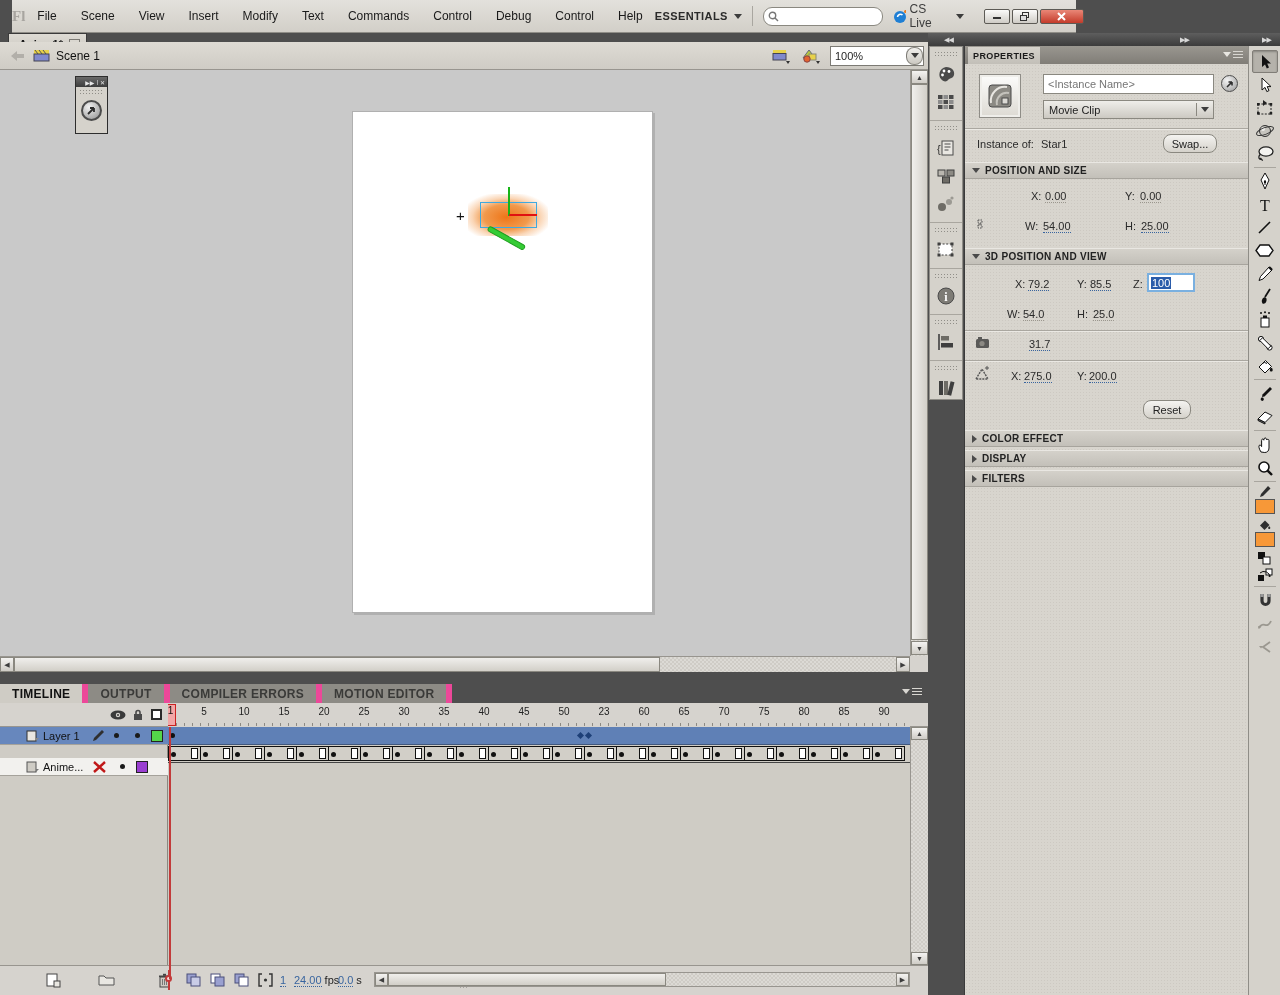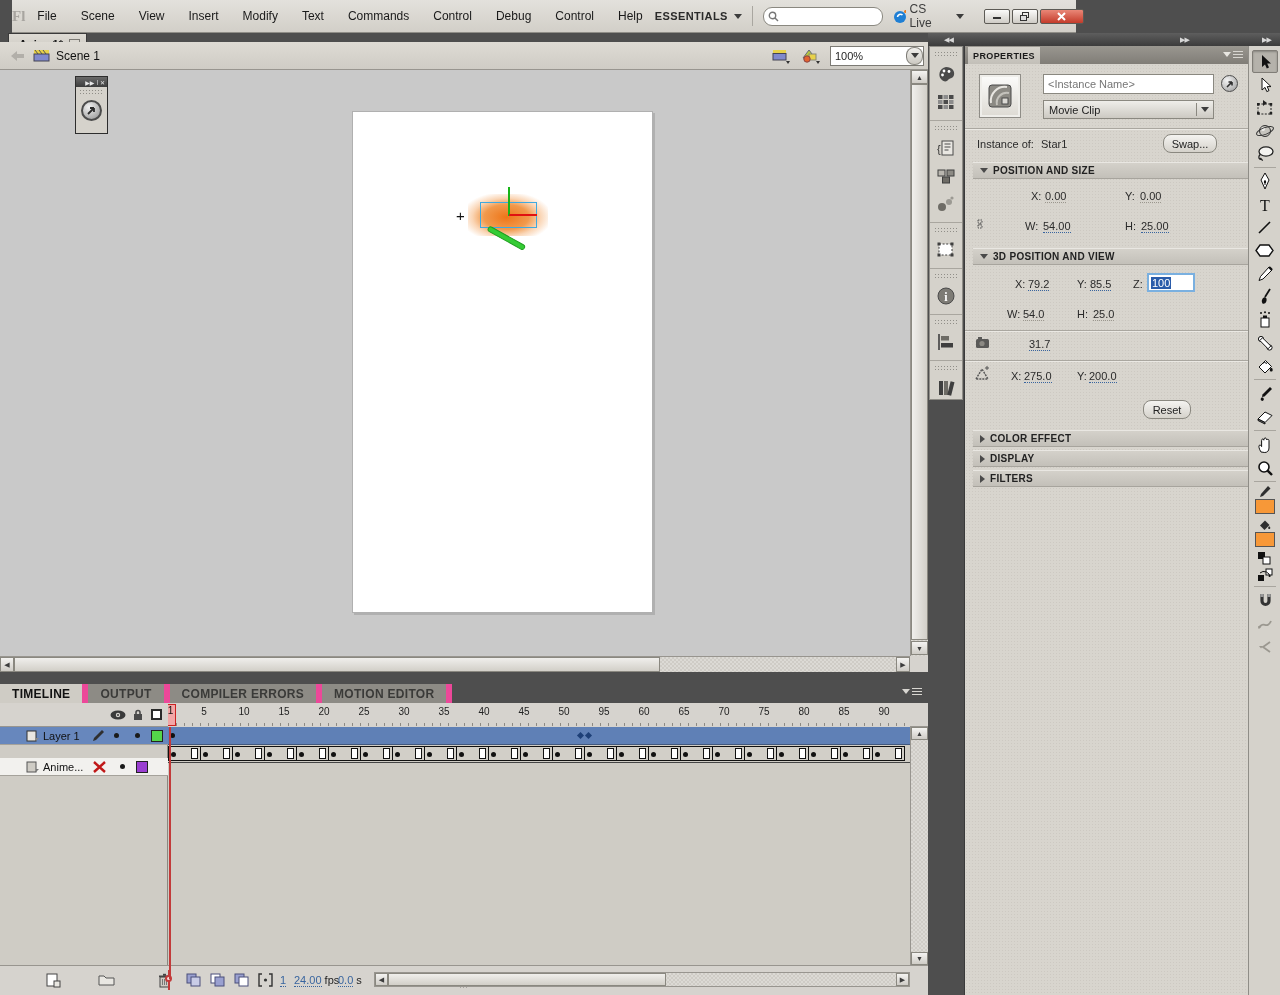--- a/index.html
+++ b/index.html
@@ -159,21 +159,21 @@
   .round-btn { position:absolute; left:256px; top:11px; width:17px; height:17px; border-radius:50%;
     background:radial-gradient(circle at 35% 30%, #f4f4f4, #9a9a9a); border:1.5px solid #4c4c4c;
     display:flex; align-items:center; justify-content:center; }
   .dropdown { position:absolute; left:78px; top:36px; width:171px; height:19px;
     background:linear-gradient(#efeeea,#ccc9c2); border:1px solid #8a8880; display:flex; align-items:center; }
   .dropdown .txt { flex:1; padding-left:5px; font-size:11px; color:#222; }
   .dropdown .sep { width:1px; height:13px; background:#8a8880; }
   .dropdown .arr { width:16px; display:flex; justify-content:center; }
   .divider { position:absolute; left:0; width:284px; height:1px; background:#aaa7a0; box-shadow:0 1px 0 #ebe9e4; }
   .plabel { position:absolute; font-size:11px; color:#2a2a2a; }
-  .sect-hd { position:absolute; left:8px; width:284px; height:17px; background:linear-gradient(#d4d1ca,#c3c0b9);
+  .sect-hd { position:absolute; left:0; width:284px; height:17px; background:linear-gradient(#d4d1ca,#c3c0b9);
     border-top:1px solid #e9e7e2; border-bottom:1px solid #a7a49d; display:flex; align-items:center; gap:5px; padding-left:7px;
     font-size:10px; font-weight:bold; letter-spacing:.3px; color:#222; }
   .tri-open { width:0; height:0; border-left:4px solid transparent; border-right:4px solid transparent; border-top:5px solid #4a4a4a; }
   .tri-closed { width:0; height:0; border-top:4px solid transparent; border-bottom:4px solid transparent; border-left:5px solid #4a4a4a; }
   .btn { background:linear-gradient(#f4f3f0,#d5d2cb); border:1px solid #8a8880; border-radius:8px;
     font-size:11px; color:#222; display:flex; align-items:center; justify-content:center; }
   .z-input { position:absolute; left:182px; top:-3px; width:48px; height:19px; background:#fff; border:2px solid #7ab0e0;
     display:flex; align-items:center; padding-left:2px; }
   .z-input .selval { background:#2a5caa; color:#fff; font-size:11px; padding:0 1px; }
 
@@ -387,21 +387,21 @@
       <div class="ruler-num" style="left: 24px;">5</div>
           <div class="ruler-num" style="left: 64px;">10</div>
           <div class="ruler-num" style="left: 104px;">15</div>
           <div class="ruler-num" style="left: 144px;">20</div>
           <div class="ruler-num" style="left: 184px;">25</div>
           <div class="ruler-num" style="left: 224px;">30</div>
           <div class="ruler-num" style="left: 264px;">35</div>
           <div class="ruler-num" style="left: 304px;">40</div>
           <div class="ruler-num" style="left: 344px;">45</div>
           <div class="ruler-num" style="left: 384px;">50</div>
-          <div class="ruler-num" style="left: 424px;">95</div>
+          <div class="ruler-num" style="left: 424px;">23</div>
           <div class="ruler-num" style="left: 464px;">60</div>
           <div class="ruler-num" style="left: 504px;">65</div>
           <div class="ruler-num" style="left: 544px;">70</div>
           <div class="ruler-num" style="left: 584px;">75</div>
           <div class="ruler-num" style="left: 624px;">80</div>
           <div class="ruler-num" style="left: 664px;">85</div>
           <div class="ruler-num" style="left: 704px;">90</div>
           <div class="tick" style="left: 8px;"></div>
           <div class="tick" style="left: 16px;"></div>
           <div class="tick" style="left: 24px;"></div>

